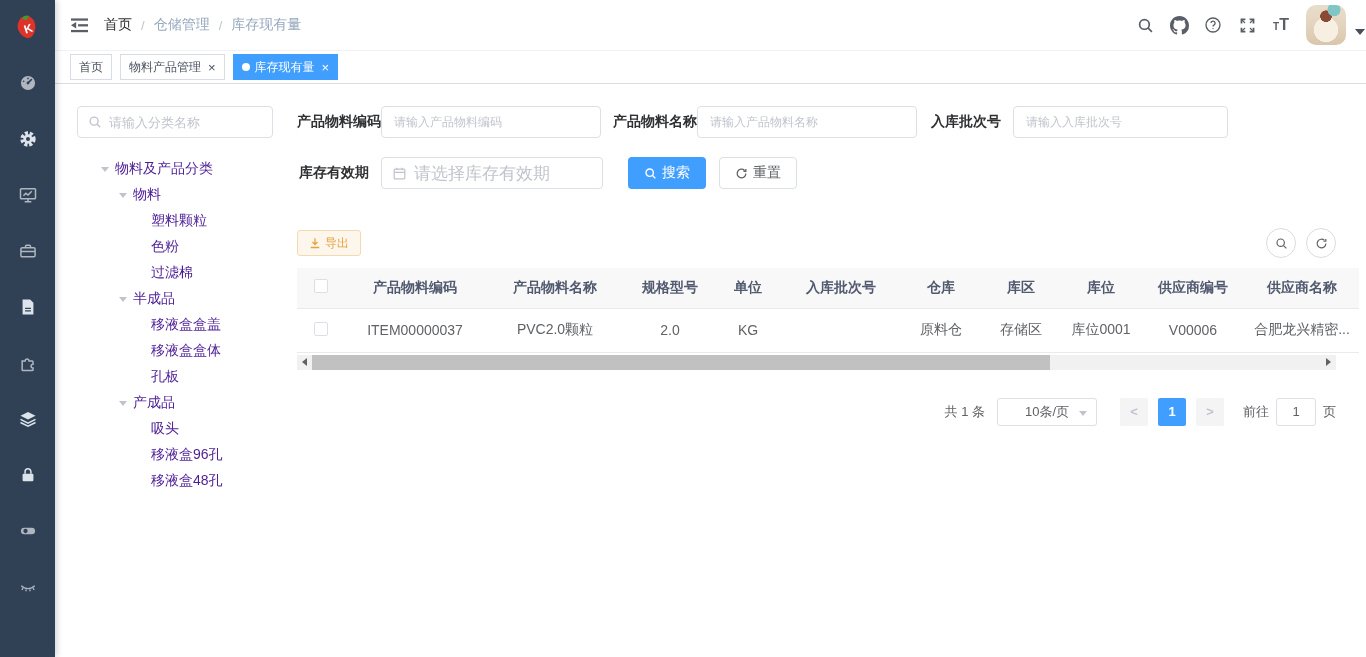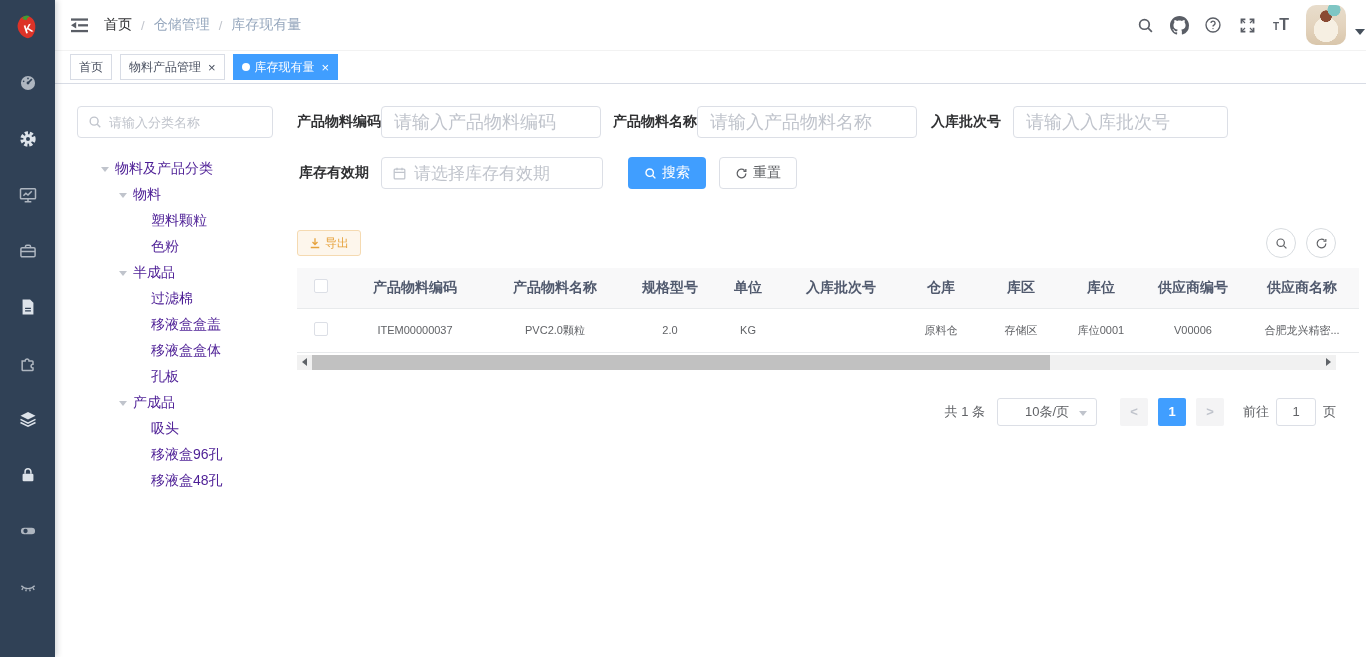--- a/index.html
+++ b/index.html
@@ -63,42 +63,42 @@
   .caret-down i { width:0; height:0; border-left:4.5px solid transparent; border-right:4.5px solid transparent;
     border-top:5.5px solid #c0c4cc; }
   .caret-hidden i { visibility:hidden; }
 
   
   .work-panel { flex:1; min-width:0; padding:22px 30px 0 4px; display:flex; flex-direction:column; }
   .filter-row { display:flex; margin-bottom:19px; }
   .field { display:flex; align-items:center; margin-right:12px; }
   .f-label { width:84px; padding-right:12px; flex-shrink:0; text-align:right; font-size:14px;
     font-weight:bold; color:#303133; white-space:nowrap; }
-  .inp { height:32px; border:1px solid #dcdfe6; border-radius:4px; padding:0 12px; font-size:18px;
+  .inp { height:32px; border:1px solid #dcdfe6; border-radius:4px; padding:0 12px; font-size:12px;
     color:#606266; outline:none; font-family:inherit; }
   .inp::placeholder { color:#c0c4cc; }
   .date-inp { width:222px; height:32px; border:1px solid #dcdfe6; border-radius:4px; display:flex;
     align-items:center; gap:7px; padding:0 10px; }
   .date-inp span { color:#c0c4cc; font-size:17px; }
   .btn { height:32px; border-radius:4px; font-size:14px; display:flex; align-items:center; gap:5px;
     padding:0 15px; cursor:pointer; border:1px solid transparent; font-family:inherit; }
   .btn-search { background:#409EFF; color:#fff; margin-left:13px; }
   .btn-reset { background:#fff; color:#606266; border-color:#dcdfe6; margin-left:13px; }
 
   .toolbar-row { display:flex; align-items:center; margin:20px 0 10px; }
   .btn-export { height:26px; padding:0 11px; font-size:12px; border-radius:3px; display:flex;
     align-items:center; gap:4px; color:#e6a23c; background:#fdf6ec; border:1px solid #f5dab1; cursor:pointer; }
   .tool-circles { margin-left:auto; display:flex; gap:10px; }
   .circle-btn { width:30px; height:30px; border-radius:50%; border:1px solid #d8dce0; background:#fff;
     color:#606266; display:flex; align-items:center; justify-content:center; cursor:pointer; }
 
   table.grid { width:100%; border-collapse:collapse; table-layout:fixed; }
   table.grid th { height:40px; background:#f8f8f9; font-size:14px; font-weight:bold; color:#515a6e;
     border-bottom:1px solid #e8eaec; text-align:center; white-space:nowrap; overflow:hidden; }
-  table.grid td { height:44px; font-size:11px; color:#606266; border-bottom:1px solid #e8eaec;
+  table.grid td { height:44px; font-size:14px; color:#606266; border-bottom:1px solid #e8eaec;
     text-align:center; white-space:nowrap; overflow:hidden; text-overflow:ellipsis; }
   .checkbox { width:14px; height:14px; border:1px solid #dcdfe6; border-radius:2px; background:#fff;
     display:inline-block; cursor:pointer; }
 
   .hscroll { height:15px; background:#f1f1f1; margin-top:2px; position:relative; display:flex;
     align-items:center; }
   .hs-arrow { width:15px; height:15px; flex-shrink:0; display:flex; align-items:center;
     justify-content:center; cursor:pointer; }
   .hs-arrow i { width:0; height:0; border-top:4px solid transparent; border-bottom:4px solid transparent; }
   .hs-left i { border-right:5px solid #5f6368; }
@@ -303,31 +303,31 @@
                 <i></i>
               </span>
               <span>塑料颗粒</span>
             </div>
             <div class="tree-node" style="padding-left: 60px;">
               <span class="caret-down caret-hidden">
                 <i></i>
               </span>
               <span>色粉</span>
             </div>
+            <div class="tree-node" style="padding-left: 60px;">
+              <span class="caret-down caret-hidden">
+                <i></i>
+              </span>
+              <span>过滤棉</span>
+            </div>
             <div class="tree-node" style="padding-left: 42px;">
               <span class="caret-down">
                 <i></i>
               </span>
               <span>半成品</span>
-            </div>
-            <div class="tree-node" style="padding-left: 60px;">
-              <span class="caret-down caret-hidden">
-                <i></i>
-              </span>
-              <span>过滤棉</span>
             </div>
             <div class="tree-node" style="padding-left: 60px;">
               <span class="caret-down caret-hidden">
                 <i></i>
               </span>
               <span>移液盒盒盖</span>
             </div>
             <div class="tree-node" style="padding-left: 60px;">
               <span class="caret-down caret-hidden">
                 <i></i>

